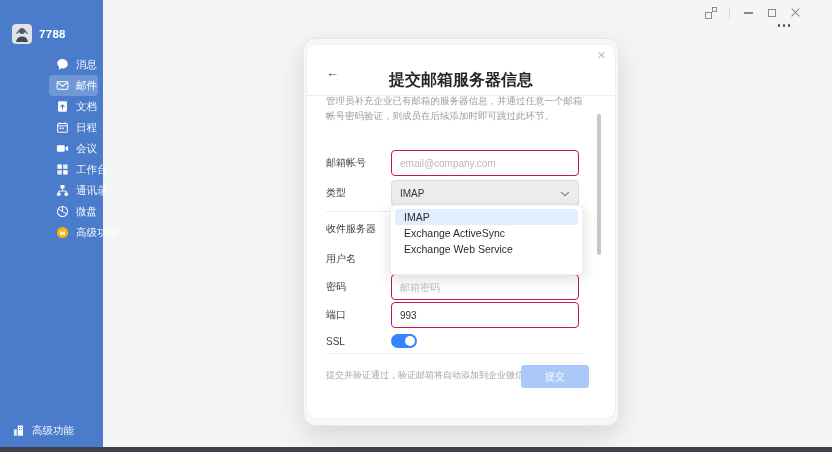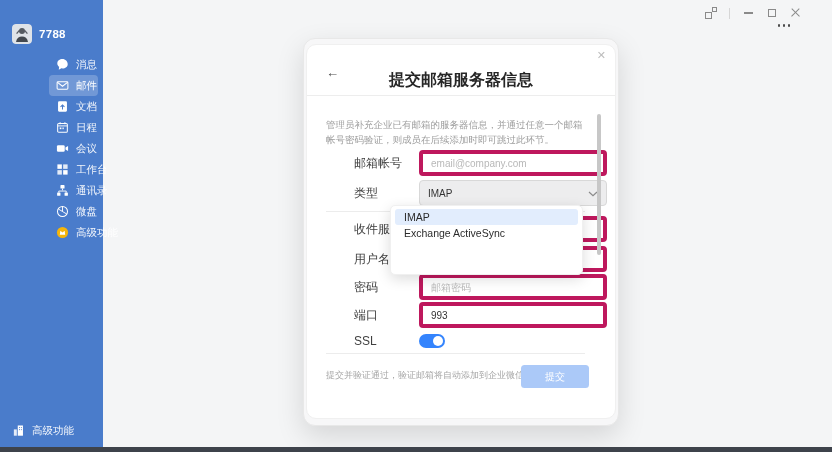--- a/index.html
+++ b/index.html
@@ -47,26 +47,26 @@
     border:1px solid #e8e8e8;border-radius:12px;box-shadow:0 10px 28px rgba(0,0,0,.13);}
   .dialog{position:absolute;left:2px;top:5px;width:310px;height:375px;background:#fff;
     border:1px solid #f0f0f0;border-radius:10px;}
   .dlg-close{position:absolute;top:5px;right:9px;border:0;background:none;font-size:11px;
     color:#bdbdbd;cursor:pointer;line-height:1;font-family:inherit;}
   .back{position:absolute;left:19px;top:21px;border:0;background:none;font-size:13px;color:#4a4a4a;
     cursor:pointer;line-height:1;font-family:inherit;}
   .dlg-title{position:absolute;left:0;right:0;top:25px;text-align:center;font-size:16px;
     font-weight:bold;color:#262626;}
   .hdr-divider{position:absolute;left:0;right:0;top:50px;height:1px;background:#ededed;}
-  .desc{position:absolute;left:19px;top:72px;width:262px;font-size:9.5px;line-height:15px;color:#9c9c9c;}
+  .desc{position:absolute;left:19px;top:48px;width:262px;font-size:9.5px;line-height:15px;color:#9c9c9c;}
 
   .row{position:absolute;left:19px;display:flex;align-items:center;height:26px;}
-  .lbl{width:65px;flex:none;font-size:12px;color:#404040;margin-left:28px;}
+  .lbl{width:65px;flex:none;font-size:10px;color:#404040;}
   .ctl{width:188px;height:26px;}
-  .inp{border:4px solid #be185d;border-radius:4px;background:#fff;font-size:10px;color:#333;
+  .inp{border:1px solid #be185d;border-radius:4px;background:#fff;font-size:10px;color:#333;
     padding:0 8px;outline:none;font-family:inherit;}
   .inp::placeholder{color:#b8b8b8;}
   .select{background:#ededee;border:1px solid #d8d8d8;border-radius:4px;display:flex;
     align-items:center;justify-content:space-between;padding:0 8px;font-size:10px;color:#333;cursor:pointer;}
   .sec-divider{position:absolute;left:19px;width:259px;height:1px;background:#ececec;}
 
   .menu{position:absolute;left:83px;top:160px;width:193px;height:70px;background:#fff;z-index:5;
     border:1px solid #f0f0f0;border-radius:5px;box-shadow:0 4px 14px rgba(0,0,0,.14);padding:3px 4px;}
   .opt{height:16px;line-height:16px;padding-left:9px;font-size:10.5px;color:#2b2b2b;
     border-radius:3px;cursor:pointer;white-space:nowrap;}
@@ -288,19 +288,20 @@
       <div class="sec-divider" style="top:308px"></div>
 
       <p class="note">提交并验证通过，验证邮箱将自动添加到企业微信</p>
       <button class="submit">提交</button>
 
       <div class="scroll-thumb"></div>
 
       <div class="menu">
         <div class="opt selected">IMAP</div>
         <div class="opt">Exchange ActiveSync</div>
+        <div class="opt">Exchange Web Service</div>
       </div>
 
     </div>
   </div>
 
   <div class="bottom-bar"></div>
 </div>
 
 </body></html>

